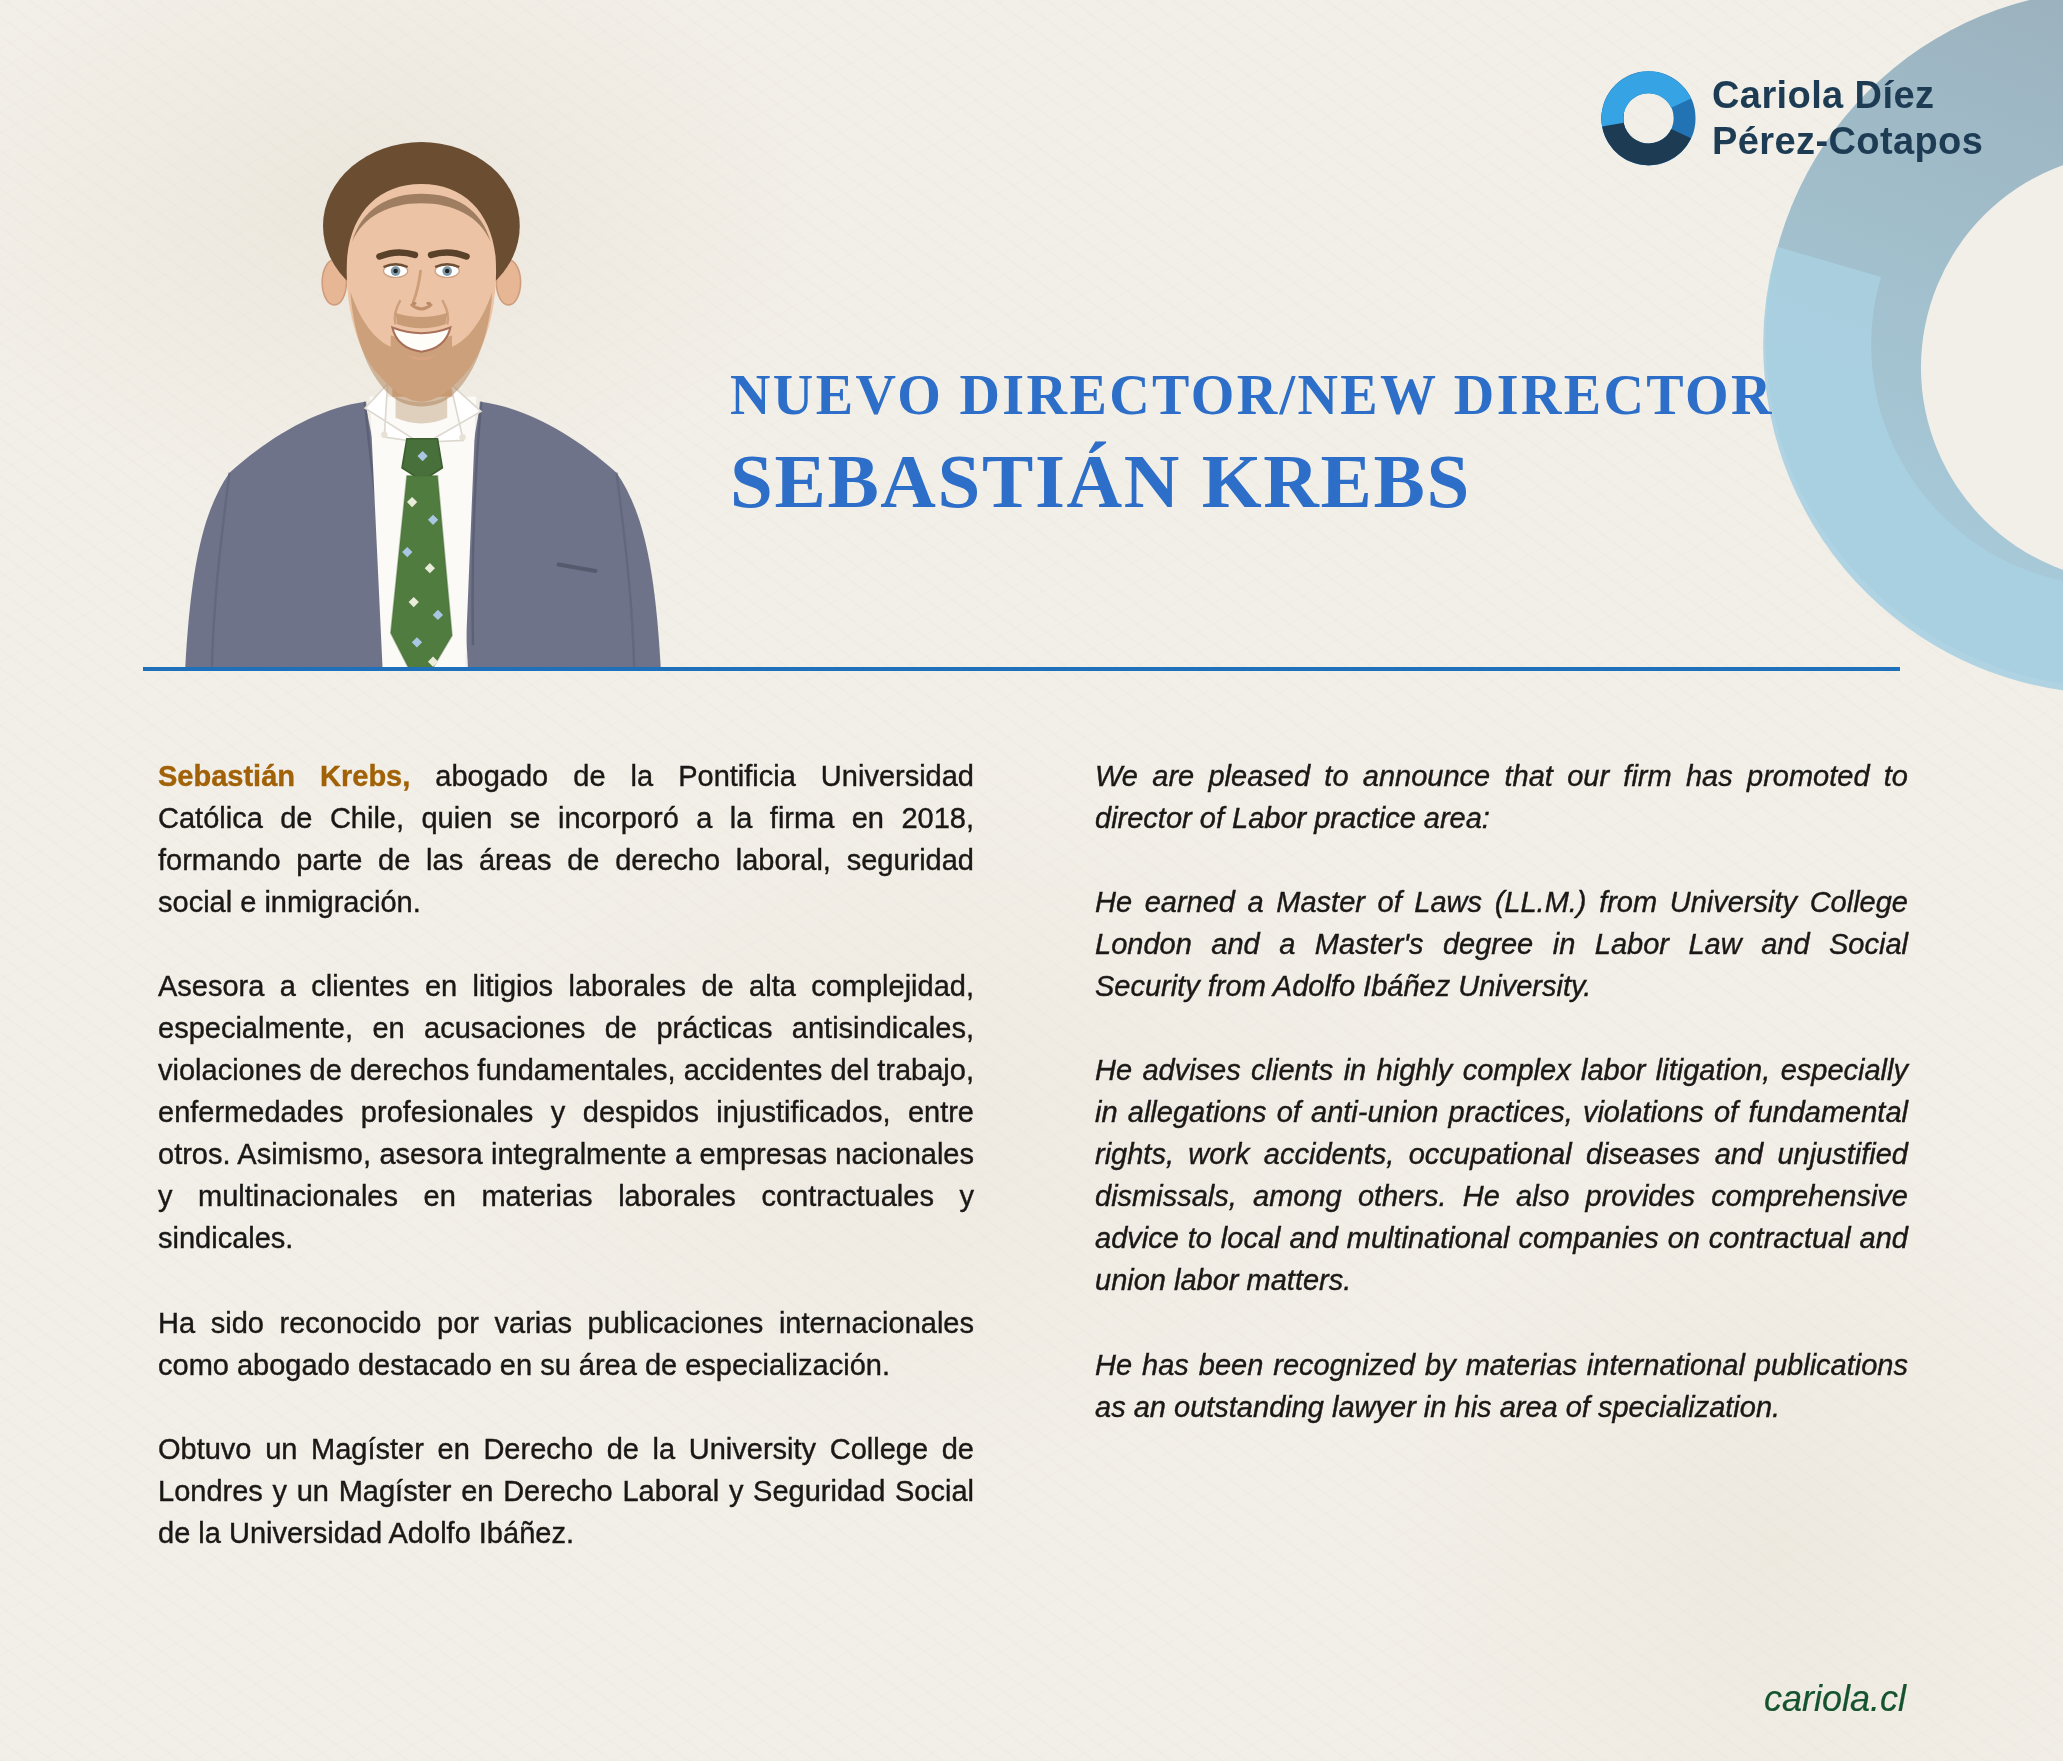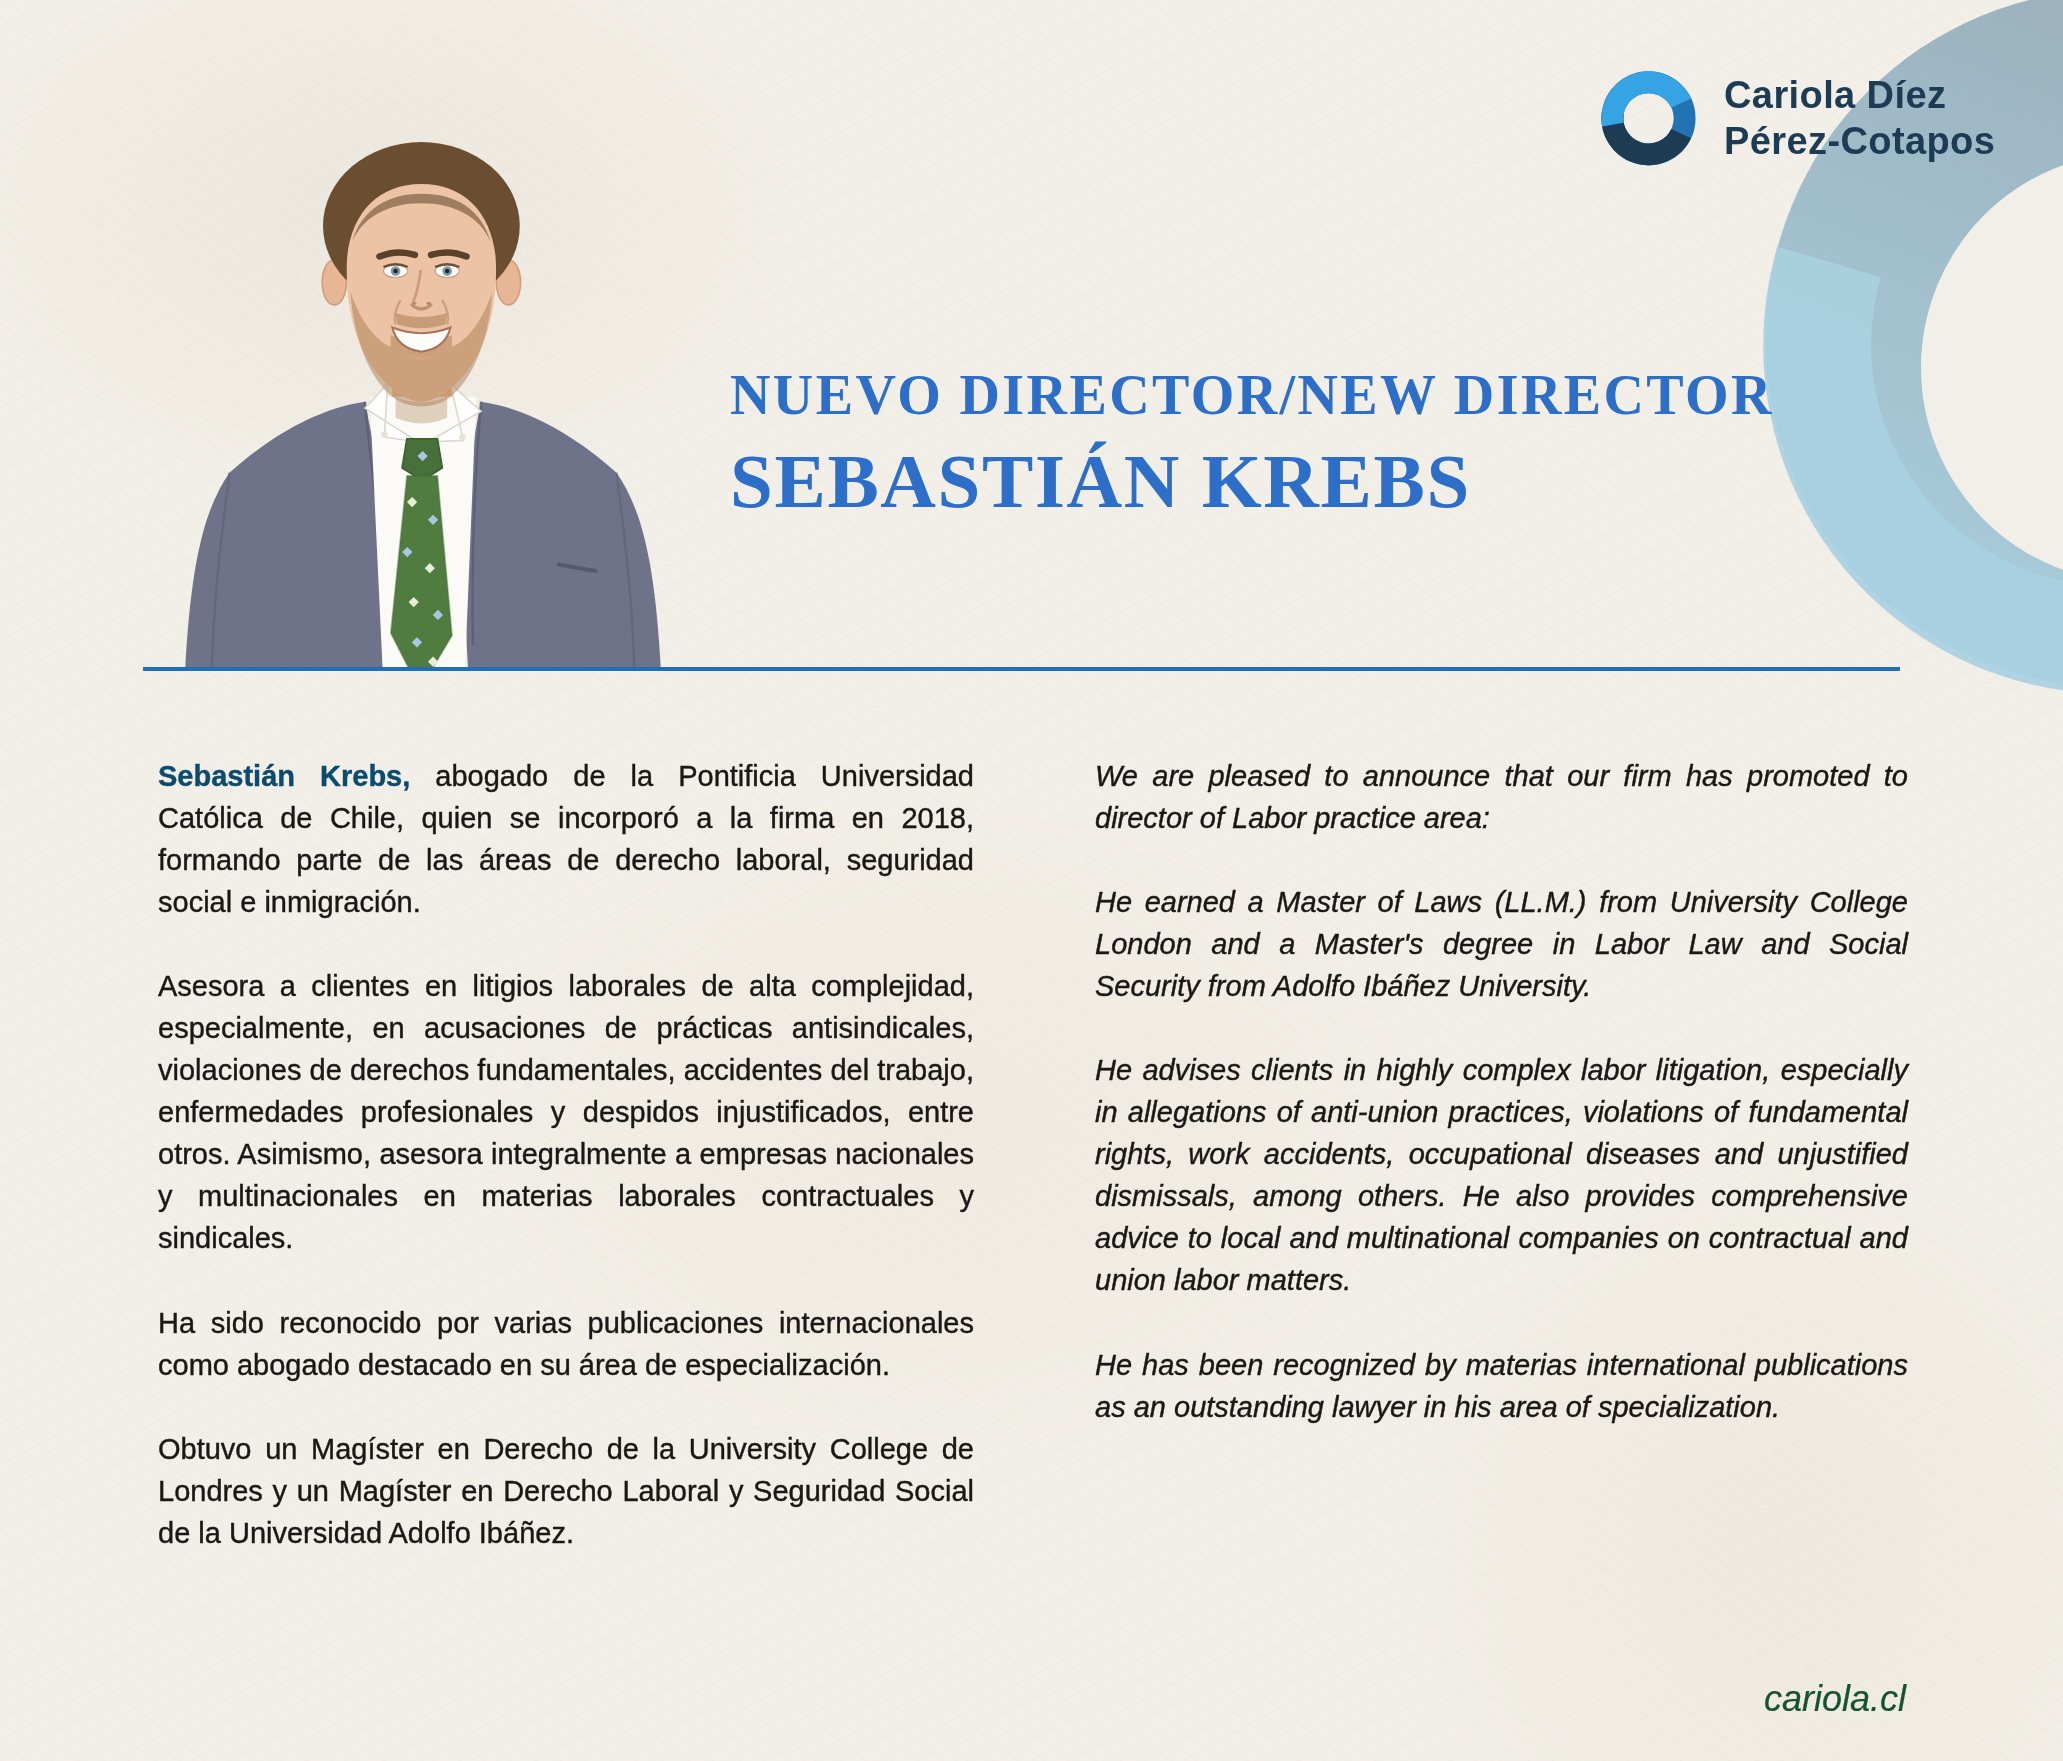--- a/index.html
+++ b/index.html
@@ -19,21 +19,21 @@
       radial-gradient(ellipse 645px 725px at 86% 88%, rgba(224,216,200,.25), transparent 62%),
       repeating-linear-gradient(37deg, rgba(205,196,178,.05) 0 2.4px, transparent 2.4px 15.3px),
       repeating-linear-gradient(-29deg, rgba(205,196,178,.045) 0 1.6px, transparent 1.6px 18.5px);
   }
   .layer{position:absolute;z-index:1;}
 
   
   .watermark{left:0;top:0;width:2064px;height:1761px;z-index:0;}
 
   
-  .logo{left:1601px;top:64px;display:flex;gap:28px;align-items:flex-start;justify-content:flex-end;}
+  .logo{left:1601px;top:64px;display:flex;gap:16px;align-items:flex-start;justify-content:flex-end;}
   .logo-c{width:95px;height:103px;flex:0 0 auto;}
   .logo-text{
     font-weight:bold;color:#1d3c54;font-size:38px;line-height:1.22;
     letter-spacing:0.4px;margin-top:8px;white-space:nowrap;
   }
 
   
   .title{left:730px;top:363px;color:#2d6ec8;font-family:"Liberation Serif","DejaVu Serif",serif;}
   .title-line1{font-size:56px;font-weight:700;letter-spacing:2.4px;white-space:nowrap;}
   .title-line2{font-size:77px;font-weight:700;letter-spacing:1.6px;margin-top:9.7px;white-space:nowrap;}
@@ -43,21 +43,21 @@
 
   
   .photo{left:181px;top:113px;width:484px;height:558px;}
   .photo svg{display:block;}
 
   
   .col{top:755px;font-size:29px;line-height:1.45;color:#1a1816;text-align:justify;-webkit-text-stroke:0.4px;}
   .col p{margin:0 0 42px;}
   .col-es{left:158px;width:816px;}
   .col-en{left:1095px;width:813px;font-style:italic;}
-  .name{color:#0c4a6e;font-weight:bold;}
+  .name{color:#a16207;font-weight:bold;}
   .col-en .name{font-style:normal;}
 
   .site{left:1764px;top:1678px;font-style:italic;font-size:36px;color:#14532d;-webkit-text-stroke:0.2px;}
 </style>
 </head>
 <body>
 
 <div class="paper-texture"></div>
 
 <svg class="layer watermark" viewBox="0 0 2560 2185" width="2064" height="1761" aria-hidden="true">

